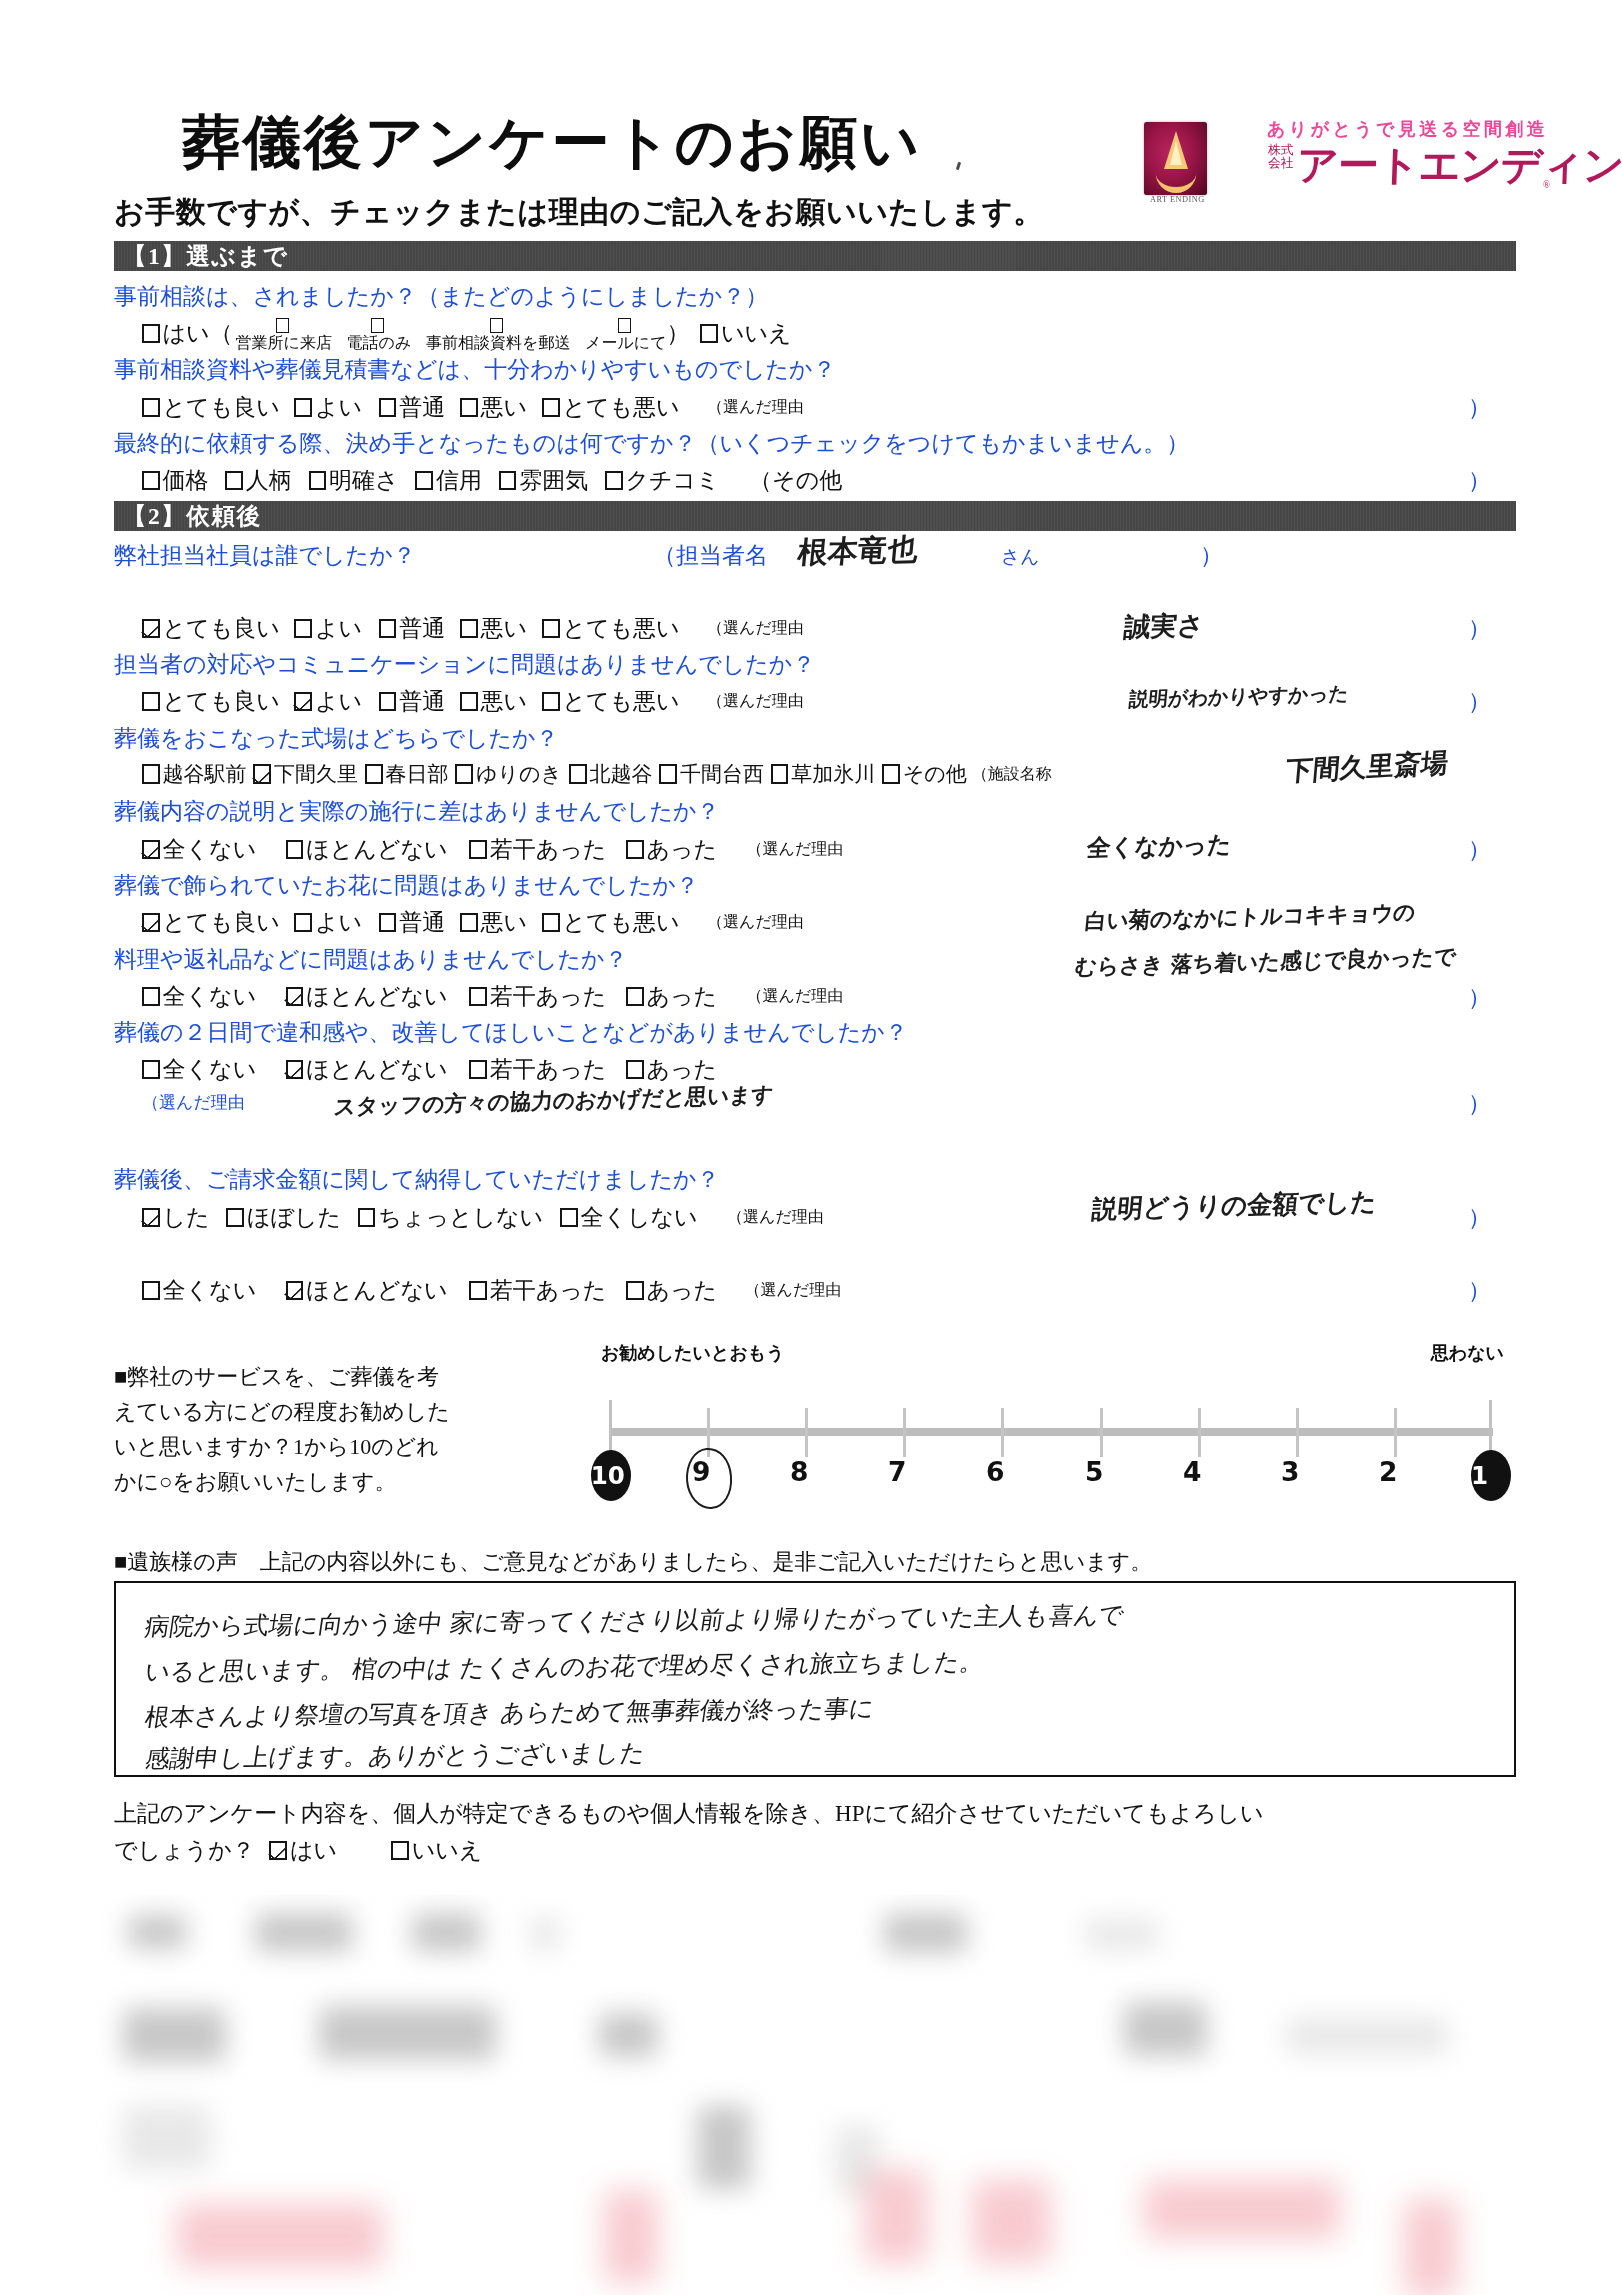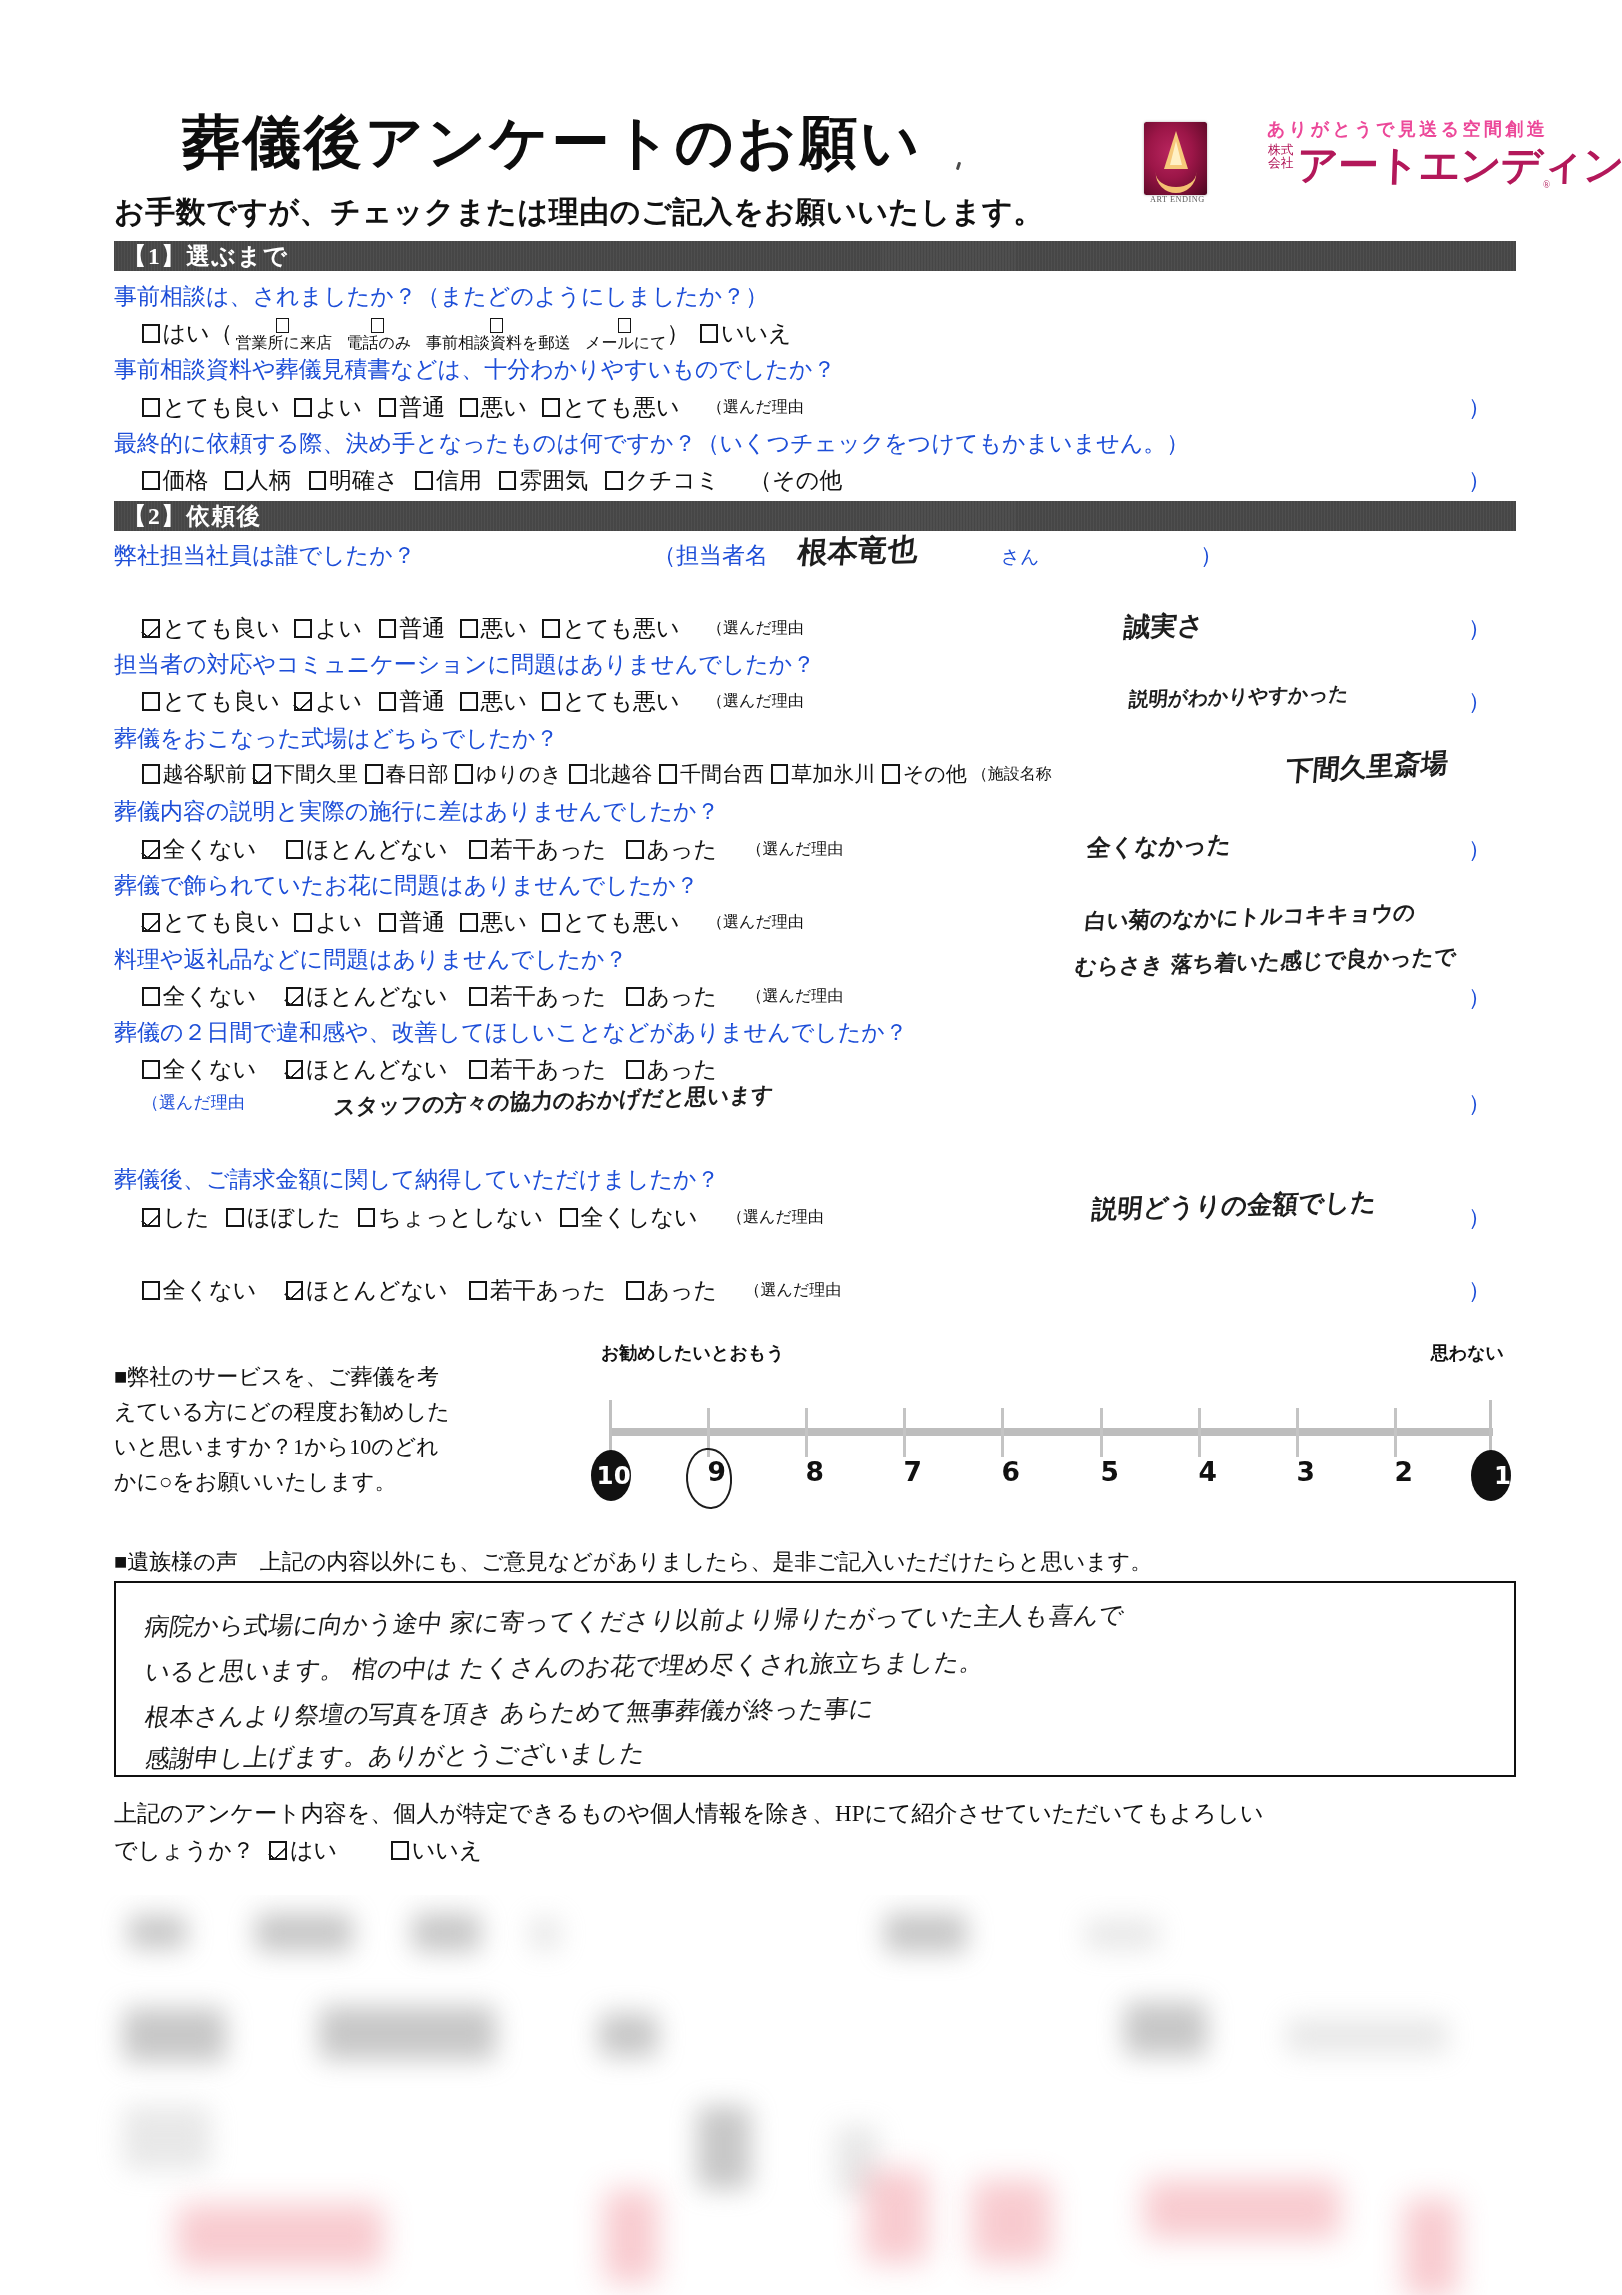--- a/index.html
+++ b/index.html
@@ -176,21 +176,21 @@
     background:#bdbdbd;
   }
   .tick{
     position:absolute;top:38px;width:3.4px;height:49px;background:#c4c4c4;
   }
   .tick.end{top:30px;height:65px;background:#c0c0c0;}
   .scale-num{
     position:absolute;top:86px;
     font-size:26.5px;font-weight:700;color:#111;
     font-family:"DejaVu Sans",sans-serif;
-    text-align:right;width:34px;margin-left:-17px;
+    text-align:left;width:34px;margin-left:-17px;
   }
   .scale-num.filled{
     color:#ffffff;width:40px;height:51px;margin-left:-20px;
     top:80px;line-height:51px;
     background:#111;border-radius:50%;
     font-size:24.5px;
   }
   .scale-num.circled::after{
     content:"";position:absolute;left:50%;top:-7.9px;
     transform:translateX(-50%) rotate(-4deg);

